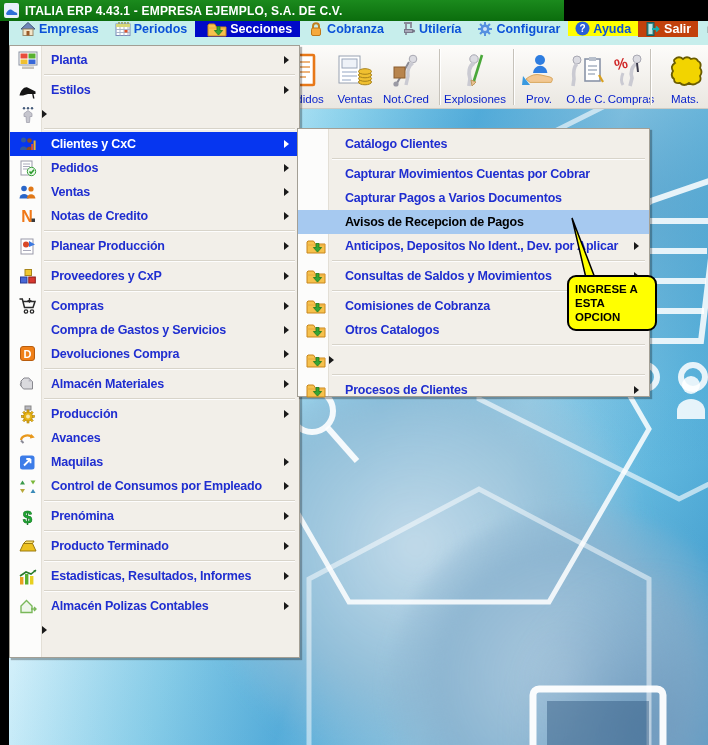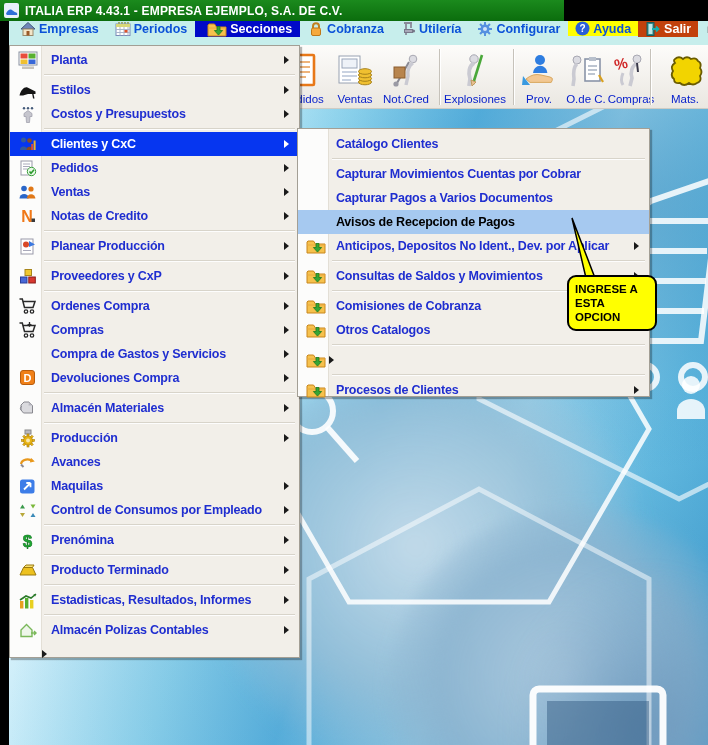--- a/index.html
+++ b/index.html
@@ -63,21 +63,21 @@
     white-space:nowrap;letter-spacing:-.2px;}
   .m-arrow{width:0;height:0;border-left:5px solid #1a1a1a;border-top:4px solid transparent;
     border-bottom:4px solid transparent;margin-right:4px;}
   .m-row.sel{background:#0636f0;}
   .m-row.sel .m-label{color:#fff;}
   .m-row.sel .m-arrow{border-left-color:#fff;}
   .m-sep{flex:none;height:0;border-top:1px solid #d8d4ca;border-bottom:1px solid #fdfdfd;
     margin:2px 4px 2px 34px;}
   .s-row{flex:none;height:24px;display:flex;align-items:center;padding:0 6px 0 5px;cursor:default;}
   .s-ico{width:26px;min-width:26px;display:flex;align-items:center;justify-content:center;}
-  .s-label{margin-left:7px;font-size:12.5px;font-weight:bold;color:#1f2ed0;flex:1;
+  .s-label{margin-left:16px;font-size:12.5px;font-weight:bold;color:#1f2ed0;flex:1;
     white-space:nowrap;letter-spacing:-.2px;}
   .s-row.hl{background:#a6c9f0;}
   .s-row.hl .s-label{color:#000;}
   
   .callout-tail{position:absolute;left:558px;top:212px;width:50px;height:72px;z-index:70;}
   .callout{position:absolute;left:567px;top:275px;width:90px;z-index:71;box-sizing:border-box;
     background:#ffff00;border:2px solid #000;border-radius:9px;padding:5px 6px;
     font-size:11.5px;font-weight:bold;color:#000;line-height:1.22;text-transform:uppercase;}
   .defs{position:absolute;width:0;height:0;overflow:hidden;}
 </style>
@@ -377,21 +377,20 @@
   </div>
   <div class="m-row">
     <span class="m-ico">
         <svg width="20" height="17">
           <circle cx="6" cy="2.2" r="1.2" fill="#445a7a"></circle>
           <circle cx="10" cy="2.2" r="1.2" fill="#445a7a"></circle>
           <circle cx="14" cy="2.2" r="1.2" fill="#445a7a"></circle>
           <path d="M10 4.5 l4 3 v3 h-2 l-.5 6 h-3 L8 10.5 H6 v-3 Z" fill="#c6c6ce" stroke="#9a9aa8" stroke-width=".7"></path>
         </svg>
       </span>
-    <span class="m-label">Costos y Presupuestos</span>
       <span class="m-arrow"></span>
   </div>
   <div class="m-sep"></div>
   <div class="m-row sel">
     <span class="m-ico">
         <svg width="20" height="17">
           <circle cx="5.5" cy="4" r="2.5" fill="#345a9a"></circle>
           <path d="M2 14 a3.6 3.6 0 0 1 7.2 0 z" fill="#345a9a"></path>
           <circle cx="11.5" cy="4.5" r="2.3" fill="#8a4a20"></circle>
           <path d="M8.5 14 a3.3 3.3 0 0 1 6.6 0 z" fill="#8a4a20"></path>
@@ -455,31 +454,20 @@
         <svg width="20" height="17">
           <rect x="7" y="1.5" width="6.5" height="6" fill="#f0c830" stroke="#a8861c"></rect>
           <rect x="2.5" y="9" width="6.5" height="6" fill="#4868d8" stroke="#2a3e9a"></rect>
           <rect x="10.8" y="9" width="6.5" height="6" fill="#d83830" stroke="#8a1c18"></rect>
         </svg>
       </span>
     <span class="m-label">Proveedores y CxP</span>
       <span class="m-arrow"></span>
   </div>
   <div class="m-sep"></div>
-  <div class="m-row">
-    <span class="m-ico">
-        <svg width="20" height="18">
-          <path d="M1.5 2 h2.8 l2.2 8.5 h8.5 l2-6 H5" fill="none" stroke="#2a2a2a" stroke-width="1.5"></path>
-          <circle cx="8" cy="14.5" r="1.7" fill="none" stroke="#2a2a2a" stroke-width="1.3"></circle>
-          <circle cx="14" cy="14.5" r="1.7" fill="none" stroke="#2a2a2a" stroke-width="1.3"></circle>
-        </svg>
-      </span>
-    <span class="m-label">Ordenes Compra</span>
-      <span class="m-arrow"></span>
-  </div>
   <div class="m-row">
     <span class="m-ico">
         <svg width="20" height="18">
           <path d="M1.5 2 h2.8 l2.2 8.5 h8.5 l2-6 H5" fill="none" stroke="#2a2a2a" stroke-width="1.5"></path>
           <circle cx="8" cy="14.5" r="1.7" fill="none" stroke="#2a2a2a" stroke-width="1.3"></circle>
           <circle cx="14" cy="14.5" r="1.7" fill="none" stroke="#2a2a2a" stroke-width="1.3"></circle>
           <path d="M11.5 1 v4 m-1.8 -1.8 l1.8 1.8 1.8 -1.8" stroke="#2a2a2a" stroke-width="1.3" fill="none"></path>
         </svg>
       </span>
     <span class="m-label">Compras</span>

